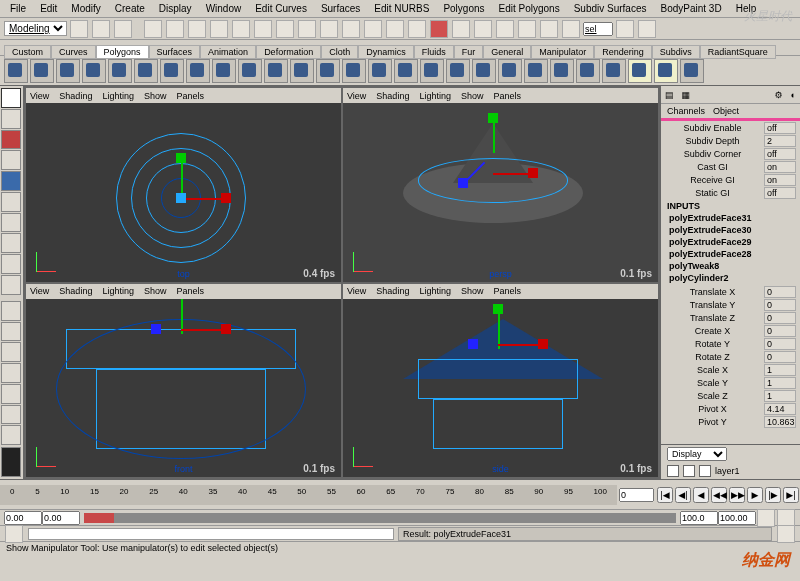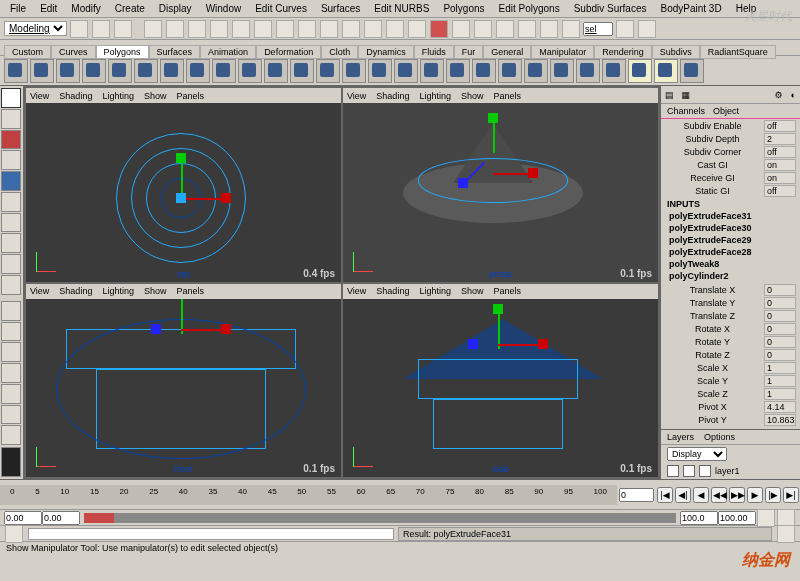--- a/index.html
+++ b/index.html
@@ -28,21 +28,21 @@
 .vp-canvas.gray { background: #444; }
 .fps { position: absolute; bottom: 3px; right: 6px; color: #ccc; font-size: 10px; font-weight: bold; text-align: center; }
 .vlabel { position: absolute; bottom: 3px; left: 50%; transform: translateX(-50%); color: #04c; font-size: 9px; }
 .axis { position: absolute; bottom: 10px; left: 10px; width: 30px; height: 30px; }
 .axis .x { position: absolute; bottom: 0; left: 0; width: 20px; height: 1px; background: #f44; }
 .axis .y { position: absolute; bottom: 0; left: 0; width: 1px; height: 20px; background: #4f4; }
 .wireframe { position: absolute; border: 1px solid #2af; }
 .panels { width: 140px; background: #d4d0c8; border-left: 1px solid #666; display: flex; flex-direction: column; font-size: 9px; }
 .panel-tabs { height: 18px; display: flex; align-items: center; border-bottom: 1px solid #999; padding: 0 4px; gap: 8px; }
 .panel-tabs span { cursor: default; }
-.panel-head { display: flex; gap: 8px; padding: 2px 6px; border-bottom: 1px solid #ec4899; }
+.panel-head { display: flex; gap: 8px; padding: 2px 6px; border-bottom: 3px solid #ec4899; }
 .panel-body { flex: 1; overflow: hidden; background: #d4d0c8; }
 .attr-name { font-weight: bold; padding: 2px 6px; }
 .attr-row { display: flex; justify-content: flex-end; padding: 0 4px; gap: 4px; align-items: center; height: 13px; }
 .attr-row .lab { text-align: center; flex: 1; }
 .attr-row .val { width: 32px; background: #e0dcd4; border: 1px solid #aaa; text-align: left; padding: 0 2px; font-size: 9px; }
 .section { font-weight: bold; padding: 2px 6px; }
 .input-item { padding: 0 8px; font-weight: bold; height: 12px; }
 .layers { border-top: 1px solid #666; }
 .layers-head { display: flex; gap: 10px; padding: 2px 6px; border-bottom: 1px solid #999; }
 .layers-body { padding: 2px 6px; }
@@ -358,21 +358,21 @@
           </div>
           <div class="attr-row">
             <span class="lab">Translate Y</span>
             <span class="val">0</span>
           </div>
           <div class="attr-row">
             <span class="lab">Translate Z</span>
             <span class="val">0</span>
           </div>
           <div class="attr-row">
-            <span class="lab">Rotate X</span>
+            <span class="lab">Create X</span>
             <span class="val">0</span>
           </div>
           <div class="attr-row">
             <span class="lab">Rotate Y</span>
             <span class="val">0</span>
           </div>
           <div class="attr-row">
             <span class="lab">Rotate Z</span>
             <span class="val">0</span>
           </div>
@@ -392,24 +392,20 @@
             <span class="lab">Pivot X</span>
             <span class="val">4.14</span>
           </div>
           <div class="attr-row">
             <span class="lab">Pivot Y</span>
             <span class="val">10.863</span>
           </div>
         </div>
     </div>
     <div class="layers">
-      <div class="layers-head">
-        <span>Layers</span>
-        <span>Options</span>
-      </div>
       <div class="layers-body">
         <select><option>Display</option></select>
         <div class="layer-row">
           <div class="layer-box"></div>
           <div class="layer-box"></div>
           <div class="layer-box"></div>
           <span>layer1</span>
         </div>
       </div>
     </div>

